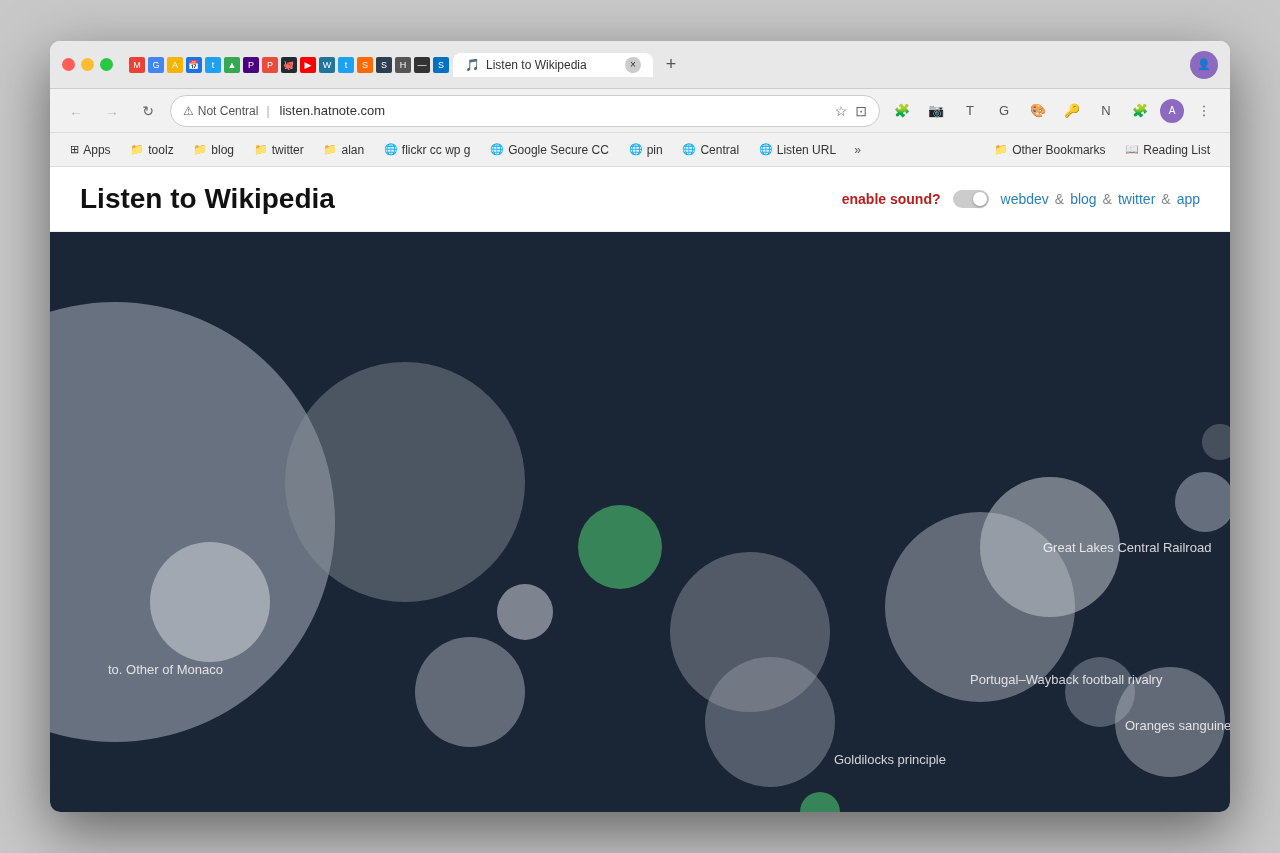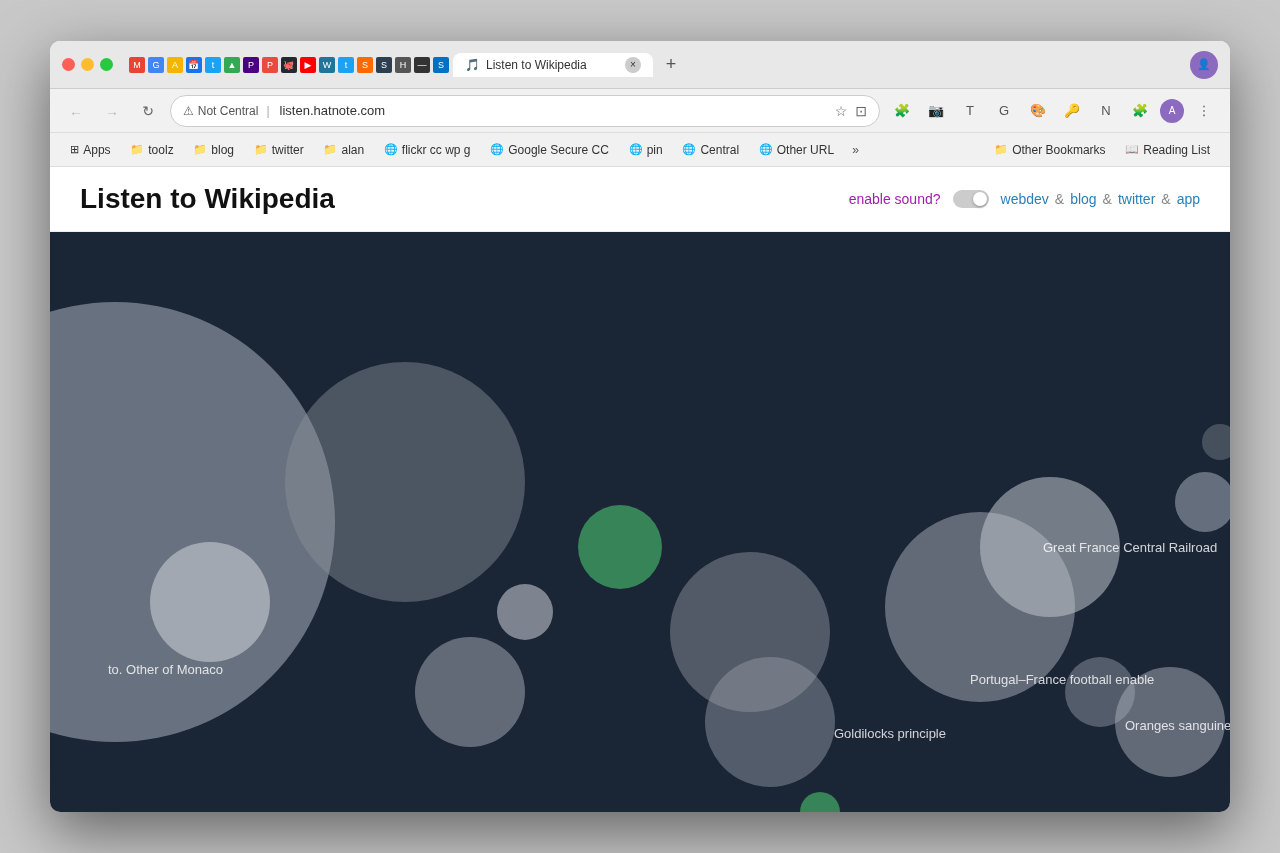--- a/index.html
+++ b/index.html
@@ -232,23 +232,24 @@
       font-weight: 700;
       color: #111;
     }
     .header-right {
       display: flex;
       align-items: center;
       gap: 6px;
       font-size: 14px;
     }
     .enable-sound {
-      color: #a21caf;
+      color: #b91c1c;
       text-decoration: none;
       cursor: pointer;
+      font-weight: bold;
     }
     .sound-toggle {
       width: 36px;
       height: 18px;
       background: #ccc;
       border-radius: 9px;
       display: inline-block;
       margin: 0 6px;
       position: relative;
     }
@@ -425,21 +426,21 @@
     <div class="bookmark-item">
       <span class="bookmark-icon">🌐</span>
       <span>pin</span>
     </div>
     <div class="bookmark-item">
       <span class="bookmark-icon">🌐</span>
       <span>Central</span>
     </div>
     <div class="bookmark-item">
       <span class="bookmark-icon">🌐</span>
-      <span>Other URL</span>
+      <span>Listen URL</span>
     </div>
     <div class="bookmarks-more">»</div>
     <div class="bookmarks-right">
       <div class="bookmark-item">
         <span class="bookmark-icon">📁</span>
         <span>Other Bookmarks</span>
       </div>
       <div class="bookmark-item">
         <span class="bookmark-icon">📖</span>
         <span>Reading List</span>
@@ -472,18 +473,18 @@
       <div style="position: absolute; border-radius: 50%; width: 130px; height: 130px; left: 655px; top: 425px; background: rgb(154, 160, 170); opacity: 0.45;"></div>
       <div style="position: absolute; border-radius: 50%; width: 40px; height: 40px; left: 750px; top: 560px; background: rgb(58, 143, 92); opacity: 0.9;"></div>
       <div style="position: absolute; border-radius: 50%; width: 190px; height: 190px; left: 835px; top: 280px; background: rgb(170, 176, 188); opacity: 0.5;"></div>
       <div style="position: absolute; border-radius: 50%; width: 140px; height: 140px; left: 930px; top: 245px; background: rgb(192, 197, 204); opacity: 0.55;"></div>
       <div style="position: absolute; border-radius: 50%; width: 70px; height: 70px; left: 1015px; top: 425px; background: rgb(154, 160, 170); opacity: 0.45;"></div>
       <div style="position: absolute; border-radius: 50%; width: 110px; height: 110px; left: 1065px; top: 435px; background: rgb(170, 176, 188); opacity: 0.5;"></div>
       <div style="position: absolute; border-radius: 50%; width: 60px; height: 60px; left: 1125px; top: 240px; background: rgb(176, 184, 196); opacity: 0.5;"></div>
       <div style="position: absolute; border-radius: 50%; width: 36px; height: 36px; left: 1152px; top: 192px; background: rgb(138, 144, 153); opacity: 0.4;"></div>
       <div style="position: absolute; border-radius: 50%; width: 120px; height: 120px; left: 100px; top: 310px; background: rgb(200, 205, 212); opacity: 0.6;"></div>
       <div style="position: absolute; left: 58px; top: 430px; color: rgba(255, 255, 255, 0.8); font-size: 13px; white-space: nowrap; pointer-events: none;">to. Other of Monaco</div>
-      <div style="position: absolute; left: 993px; top: 308px; color: rgba(255, 255, 255, 0.8); font-size: 13px; white-space: nowrap; pointer-events: none;">Great France Central Railroad</div>
-      <div style="position: absolute; left: 920px; top: 440px; color: rgba(255, 255, 255, 0.8); font-size: 13px; white-space: nowrap; pointer-events: none;">Portugal–France football enable</div>
+      <div style="position: absolute; left: 993px; top: 308px; color: rgba(255, 255, 255, 0.8); font-size: 13px; white-space: nowrap; pointer-events: none;">Great Lakes Central Railroad</div>
+      <div style="position: absolute; left: 920px; top: 440px; color: rgba(255, 255, 255, 0.8); font-size: 13px; white-space: nowrap; pointer-events: none;">Portugal–Wayback football rivalry</div>
       <div style="position: absolute; left: 1075px; top: 486px; color: rgba(255, 255, 255, 0.8); font-size: 13px; white-space: nowrap; pointer-events: none;">Oranges sanguines</div>
-      <div style="position: absolute; left: 784px; top: 494px; color: rgba(255, 255, 255, 0.8); font-size: 13px; white-space: nowrap; pointer-events: none;">Goldilocks principle</div>
+      <div style="position: absolute; left: 784px; top: 520px; color: rgba(255, 255, 255, 0.8); font-size: 13px; white-space: nowrap; pointer-events: none;">Goldilocks principle</div>
     </div>
 </div>
 
 </body></html>

